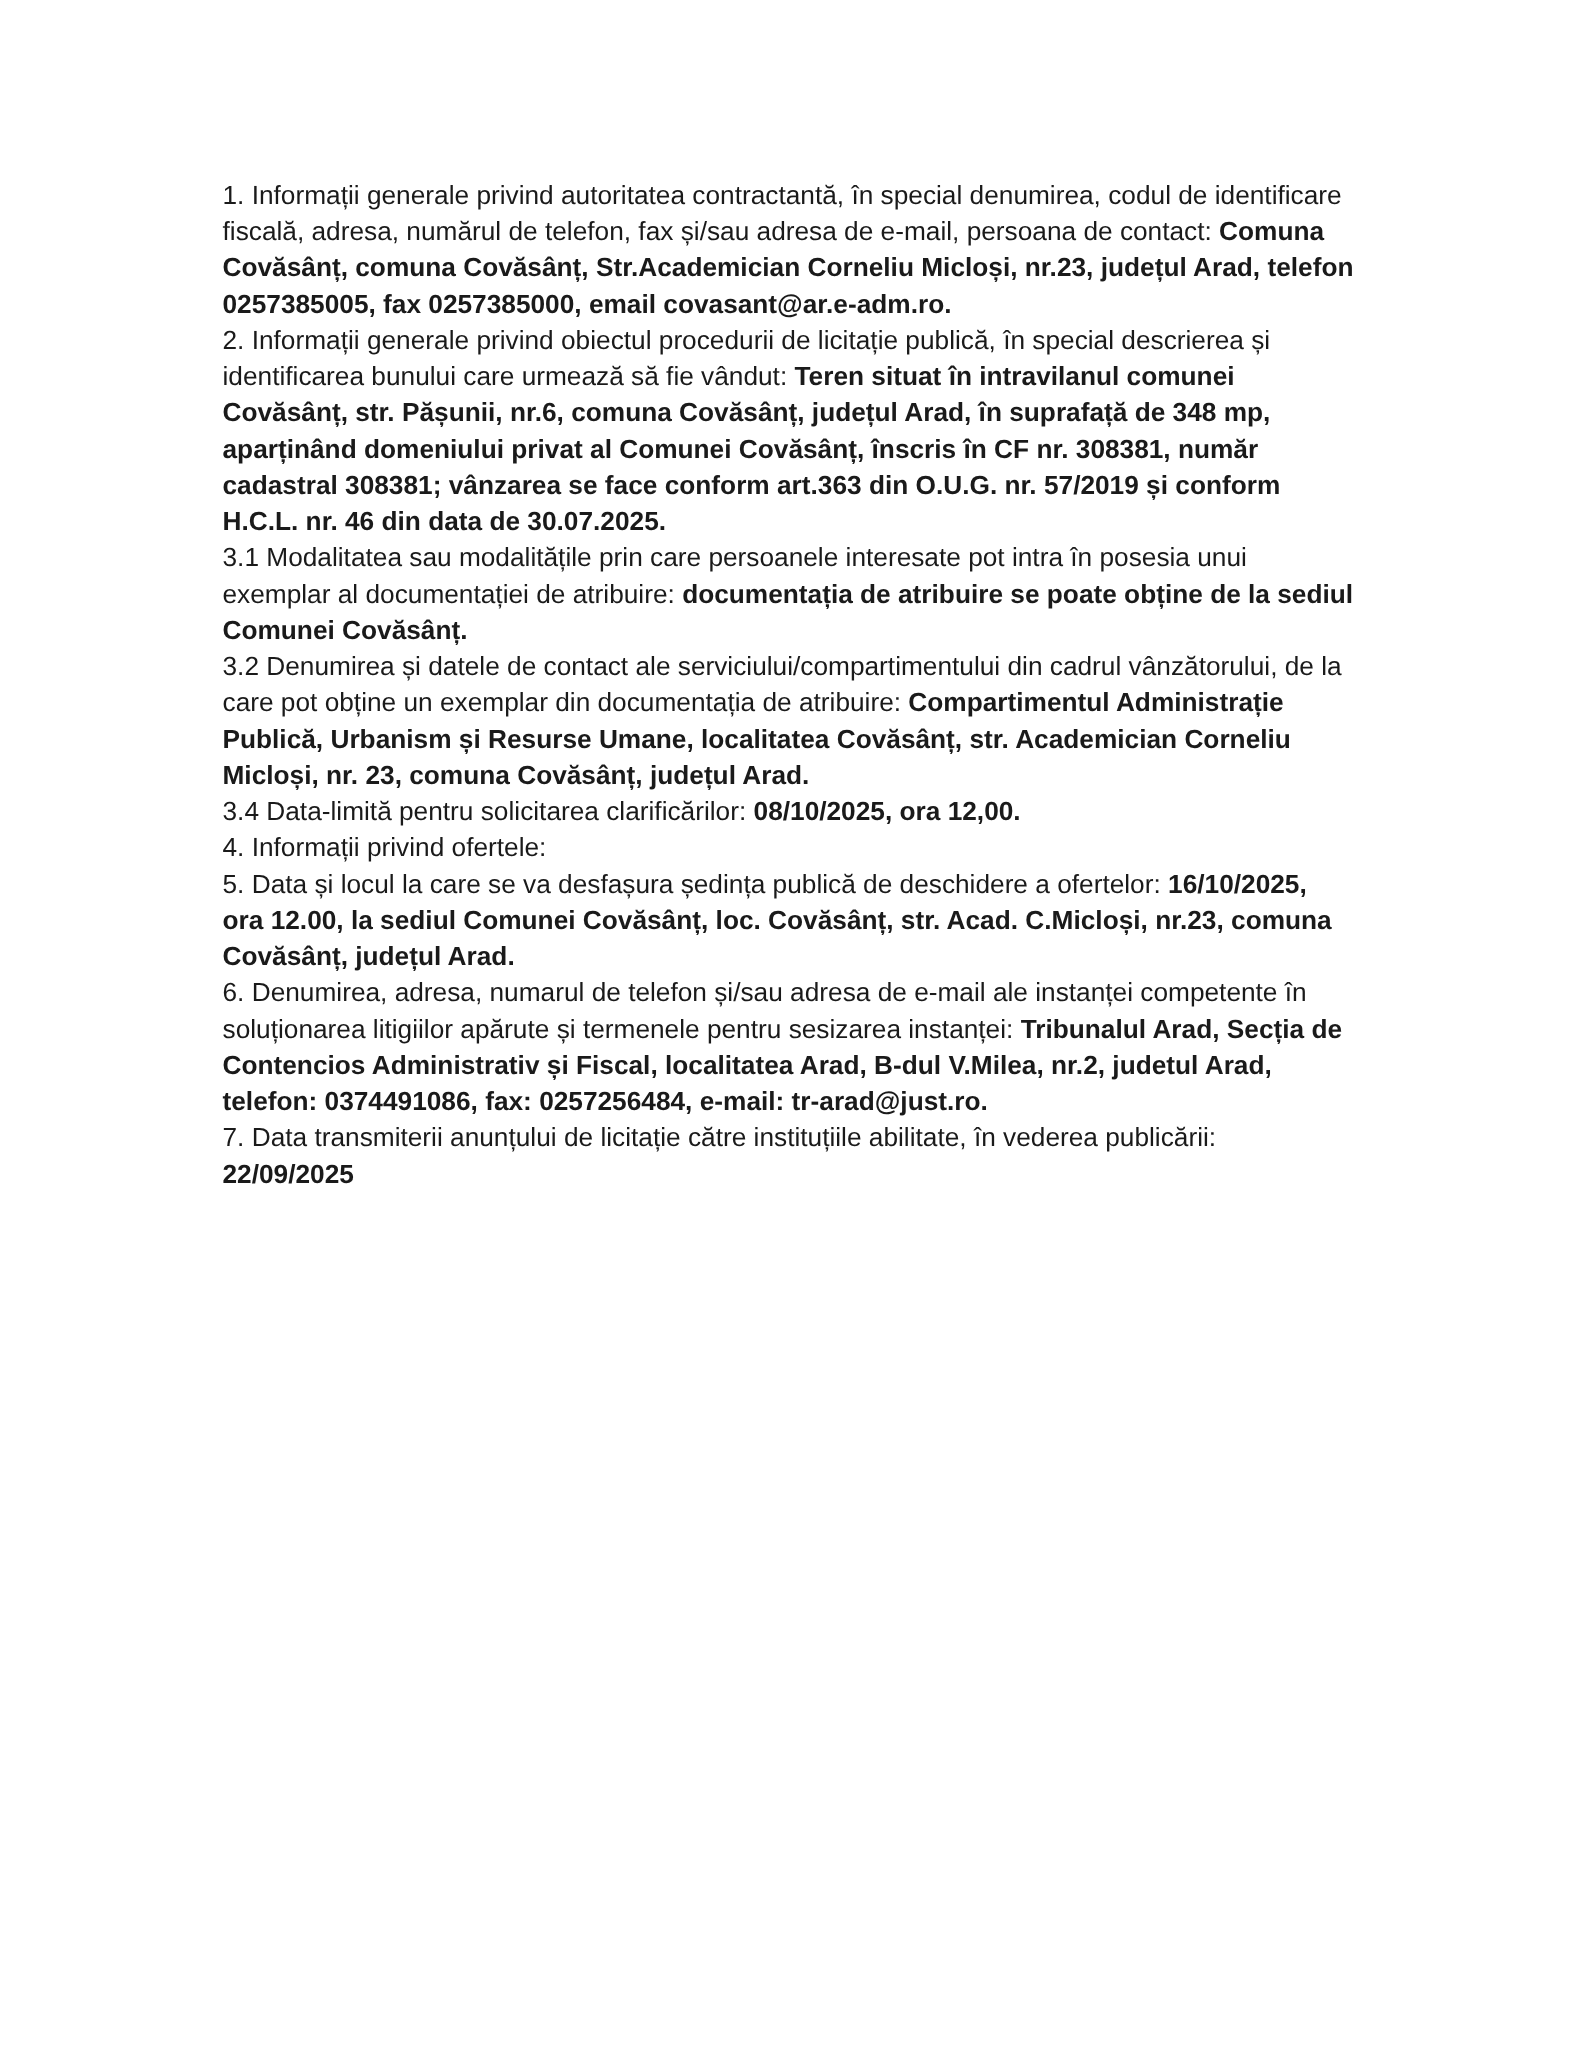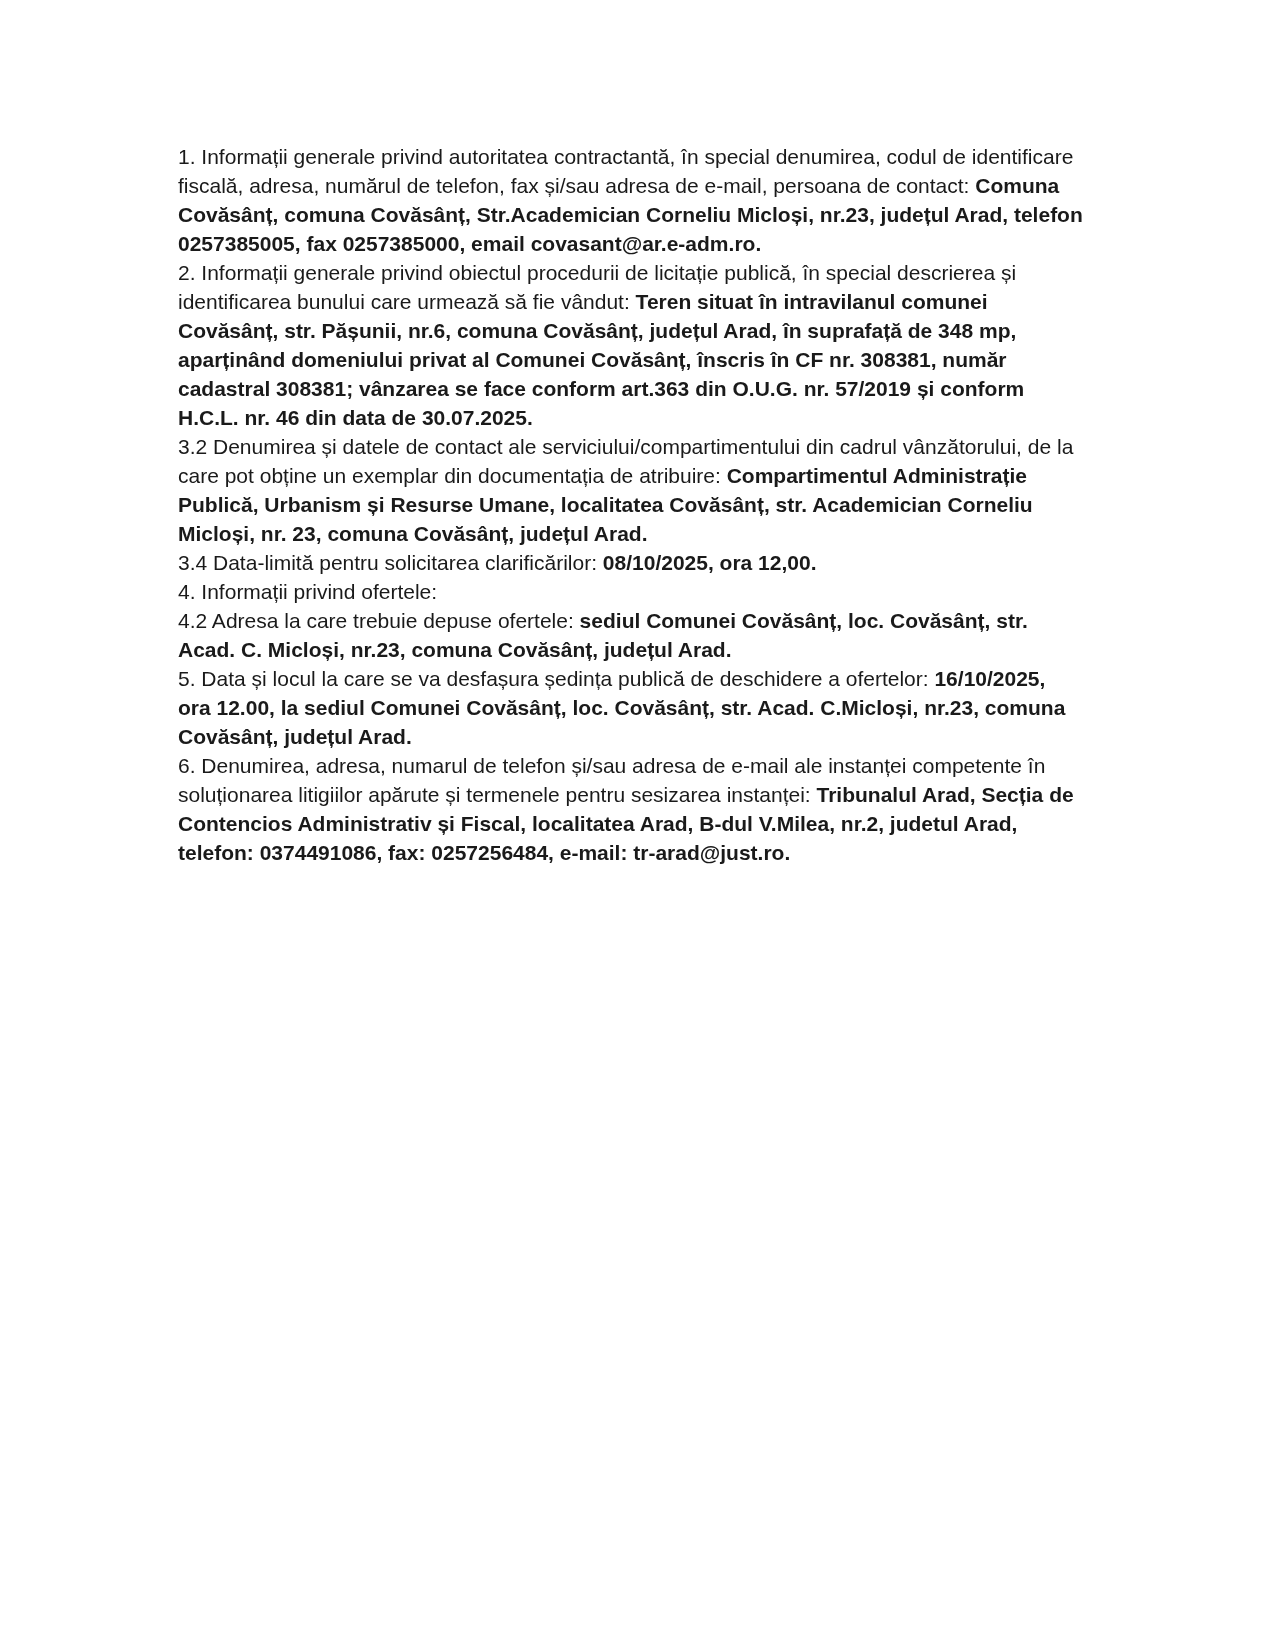--- a/index.html
+++ b/index.html
@@ -36,20 +36,21 @@
     font-weight: 700;
   }
 </style>
 </head>
 <body>
 
 <div class="page">
   <div class="doc-body" style="color: rgb(26, 26, 26);">
       <p class="para"><span class="seg">1. Informații generale privind autoritatea contractantă, în special denumirea, codul de identificare fiscală, adresa, numărul de telefon, fax și/sau adresa de e-mail, persoana de contact: </span><span class="seg bold">Comuna Covăsânț, comuna Covăsânț, Str.Academician Corneliu Micloși, nr.23, județul Arad, telefon 0257385005, fax 0257385000, email covasant@ar.e-adm.ro.</span></p>
       <p class="para"><span class="seg">2. Informații generale privind obiectul procedurii de licitație publică, în special descrierea și identificarea bunului care urmează să fie vândut: </span><span class="seg bold">Teren situat în intravilanul comunei Covăsânț, str. Pășunii, nr.6, comuna Covăsânț, județul Arad, în suprafață de 348 mp, aparținând domeniului privat al Comunei Covăsânț, înscris în CF nr. 308381, număr cadastral 308381; vânzarea se face conform art.363 din O.U.G. nr. 57/2019 și conform H.C.L. nr. 46 din data de 30.07.2025.</span></p>
+      <p class="para"><span class="seg">3.1 Modalitatea sau modalitățile prin care persoanele interesate pot intra în posesia unui exemplar al documentației de atribuire: </span><span class="seg bold">documentația de atribuire se poate obține de la sediul Comunei Covăsânț.</span></p>
       <p class="para"><span class="seg">3.2 Denumirea și datele de contact ale serviciului/compartimentului din cadrul vânzătorului, de la care pot obține un exemplar din documentația de atribuire: </span><span class="seg bold">Compartimentul Administrație Publică, Urbanism și Resurse Umane, localitatea Covăsânț, str. Academician Corneliu Micloși, nr. 23, comuna Covăsânț, județul Arad.</span></p>
       <p class="para"><span class="seg">3.4 Data-limită pentru solicitarea clarificărilor: </span><span class="seg bold">08/10/2025, ora 12,00.</span></p>
       <p class="para"><span class="seg">4. Informații privind ofertele:</span></p>
-      <p class="para"><span class="seg">4.2 Adresa la care trebuie depuse ofertele: </span><span class="seg bold">sediul Comunei Covăsânț, loc. Covăsânț, str. Acad. C. Micloși, nr.23, comuna Covăsânț, județul Arad.</span></p>
       <p class="para"><span class="seg">5. Data și locul la care se va desfașura ședința publică de deschidere a ofertelor: </span><span class="seg bold">16/10/2025, ora 12.00, la sediul Comunei Covăsânț, loc. Covăsânț, str. Acad. C.Micloși, nr.23, comuna Covăsânț, județul Arad.</span></p>
       <p class="para"><span class="seg">6. Denumirea, adresa, numarul de telefon și/sau adresa de e-mail ale instanței competente în soluționarea litigiilor apărute și termenele pentru sesizarea instanței: </span><span class="seg bold">Tribunalul Arad, Secția de Contencios Administrativ și Fiscal, localitatea Arad, B-dul V.Milea, nr.2, judetul Arad, telefon: 0374491086, fax: 0257256484, e-mail: tr-arad@just.ro.</span></p>
+      <p class="para"><span class="seg">7. Data transmiterii anunțului de licitație către instituțiile abilitate, în vederea publicării: </span><span class="seg bold">22/09/2025</span></p>
     </div>
 </div>
 
 </body></html>

